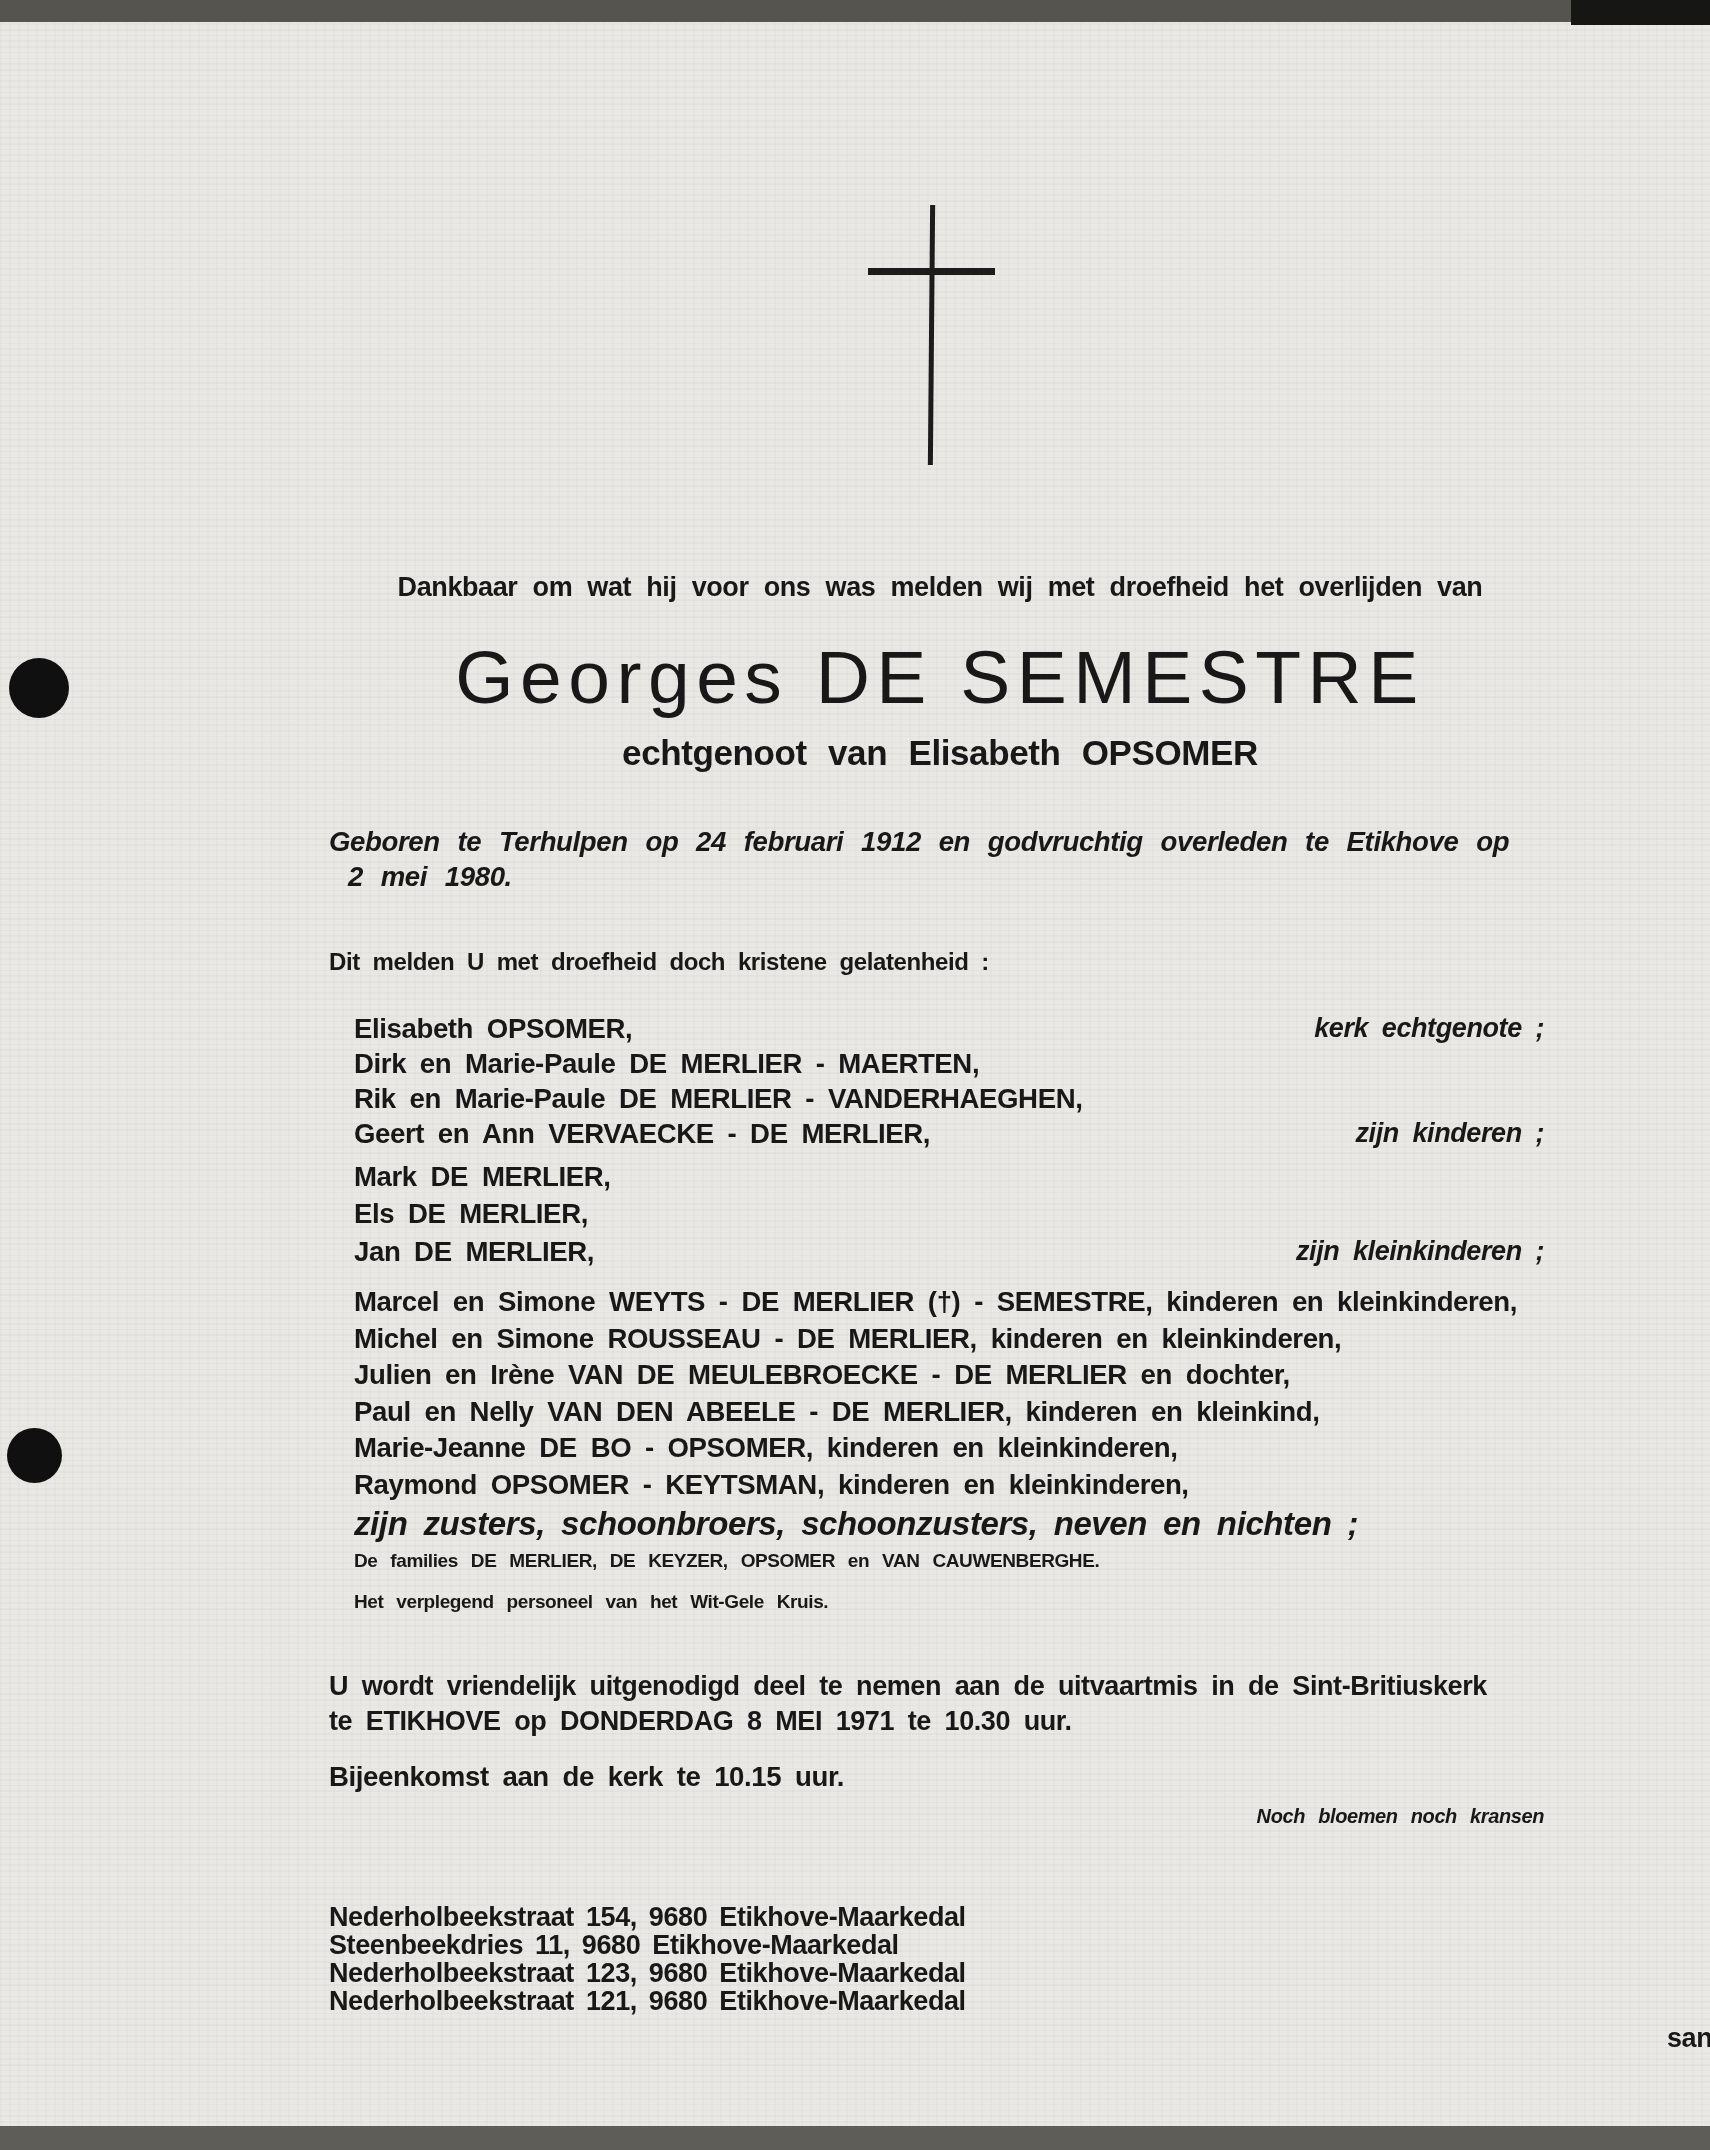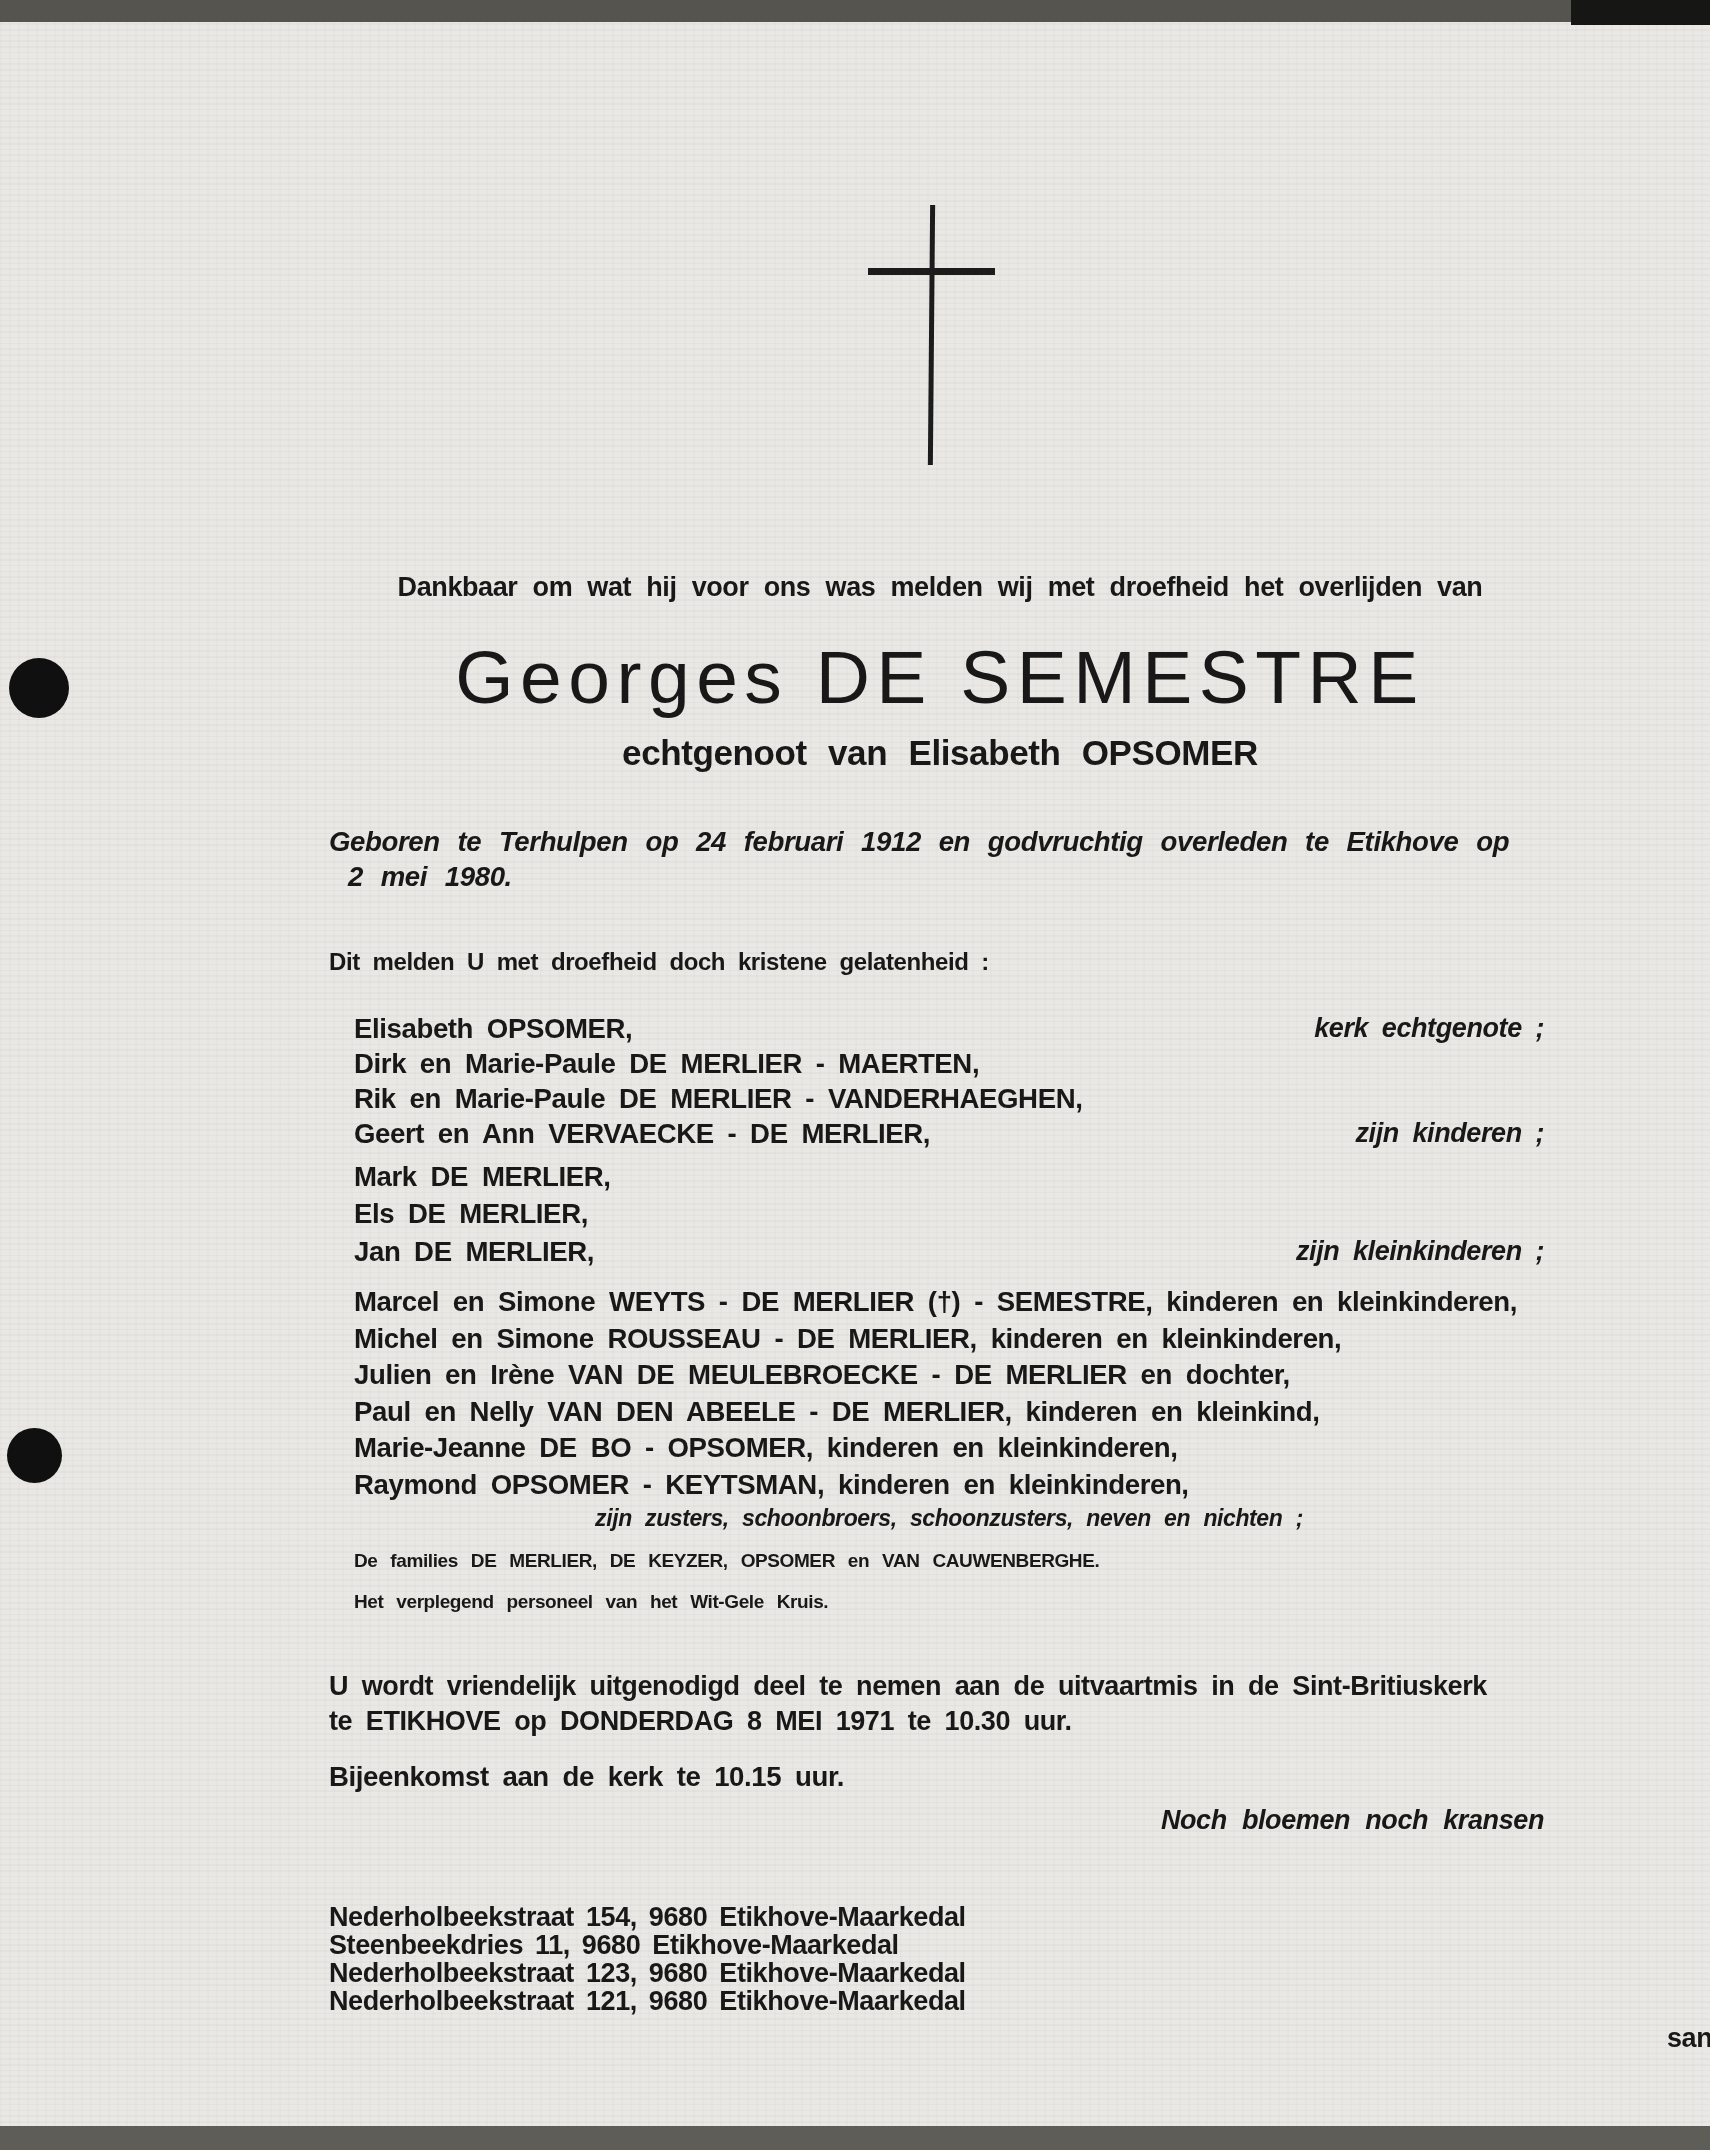--- a/index.html
+++ b/index.html
@@ -33,24 +33,24 @@
   .it{font-style:italic;}
   .intro{left:332px;top:572px;width:1216px;text-align:center;font-size:27px;word-spacing:8px;}
   .title{left:332px;top:640px;width:1216px;text-align:center;font-size:75px;font-weight:400;letter-spacing:6.5px;line-height:1;}
   .subtitle{left:332px;top:733px;width:1216px;text-align:center;font-size:35px;word-spacing:12px;}
   .life1{left:329px;top:826px;font-size:27.6px;word-spacing:10.5px;}
   .life2{left:348px;top:861px;font-size:27.6px;word-spacing:10.5px;}
   .announce{left:329px;top:948px;font-size:24px;word-spacing:6.5px;}
   .row{left:354px;width:1190px;display:flex;justify-content:space-between;font-size:27.6px;}
   .row .rel{font-size:27px;font-style:italic;word-spacing:6.5px;}
   .row .nm{word-spacing:6.5px;}
-  .closing{left:354px;width:1190px;text-align:center;font-size:23px;word-spacing:7.3px;}
+  .closing{left:354px;width:1190px;text-align:left;font-size:33px;word-spacing:7.3px;}
   .para{left:354px;font-size:19px;word-spacing:8px;}
   .para2{left:329px;font-size:27px;word-spacing:6.5px;}
-  .flowers{left:354px;width:1190px;text-align:right;font-size:27px;word-spacing:8px;}
+  .flowers{left:354px;width:1190px;text-align:right;font-size:20px;word-spacing:8px;}
   .addresses{position:absolute;left:329px;top:1903px;font-size:27px;line-height:28px;}
   .addresses div{white-space:nowrap;font-weight:bold;letter-spacing:-0.4px;word-spacing:4.9px;}
   .edge-mark{left:1667px;top:2023px;font-size:27px;}
 </style>
 </head>
 <body>
 
 <div class="sheet">
 
   <div class="band-top"></div>

